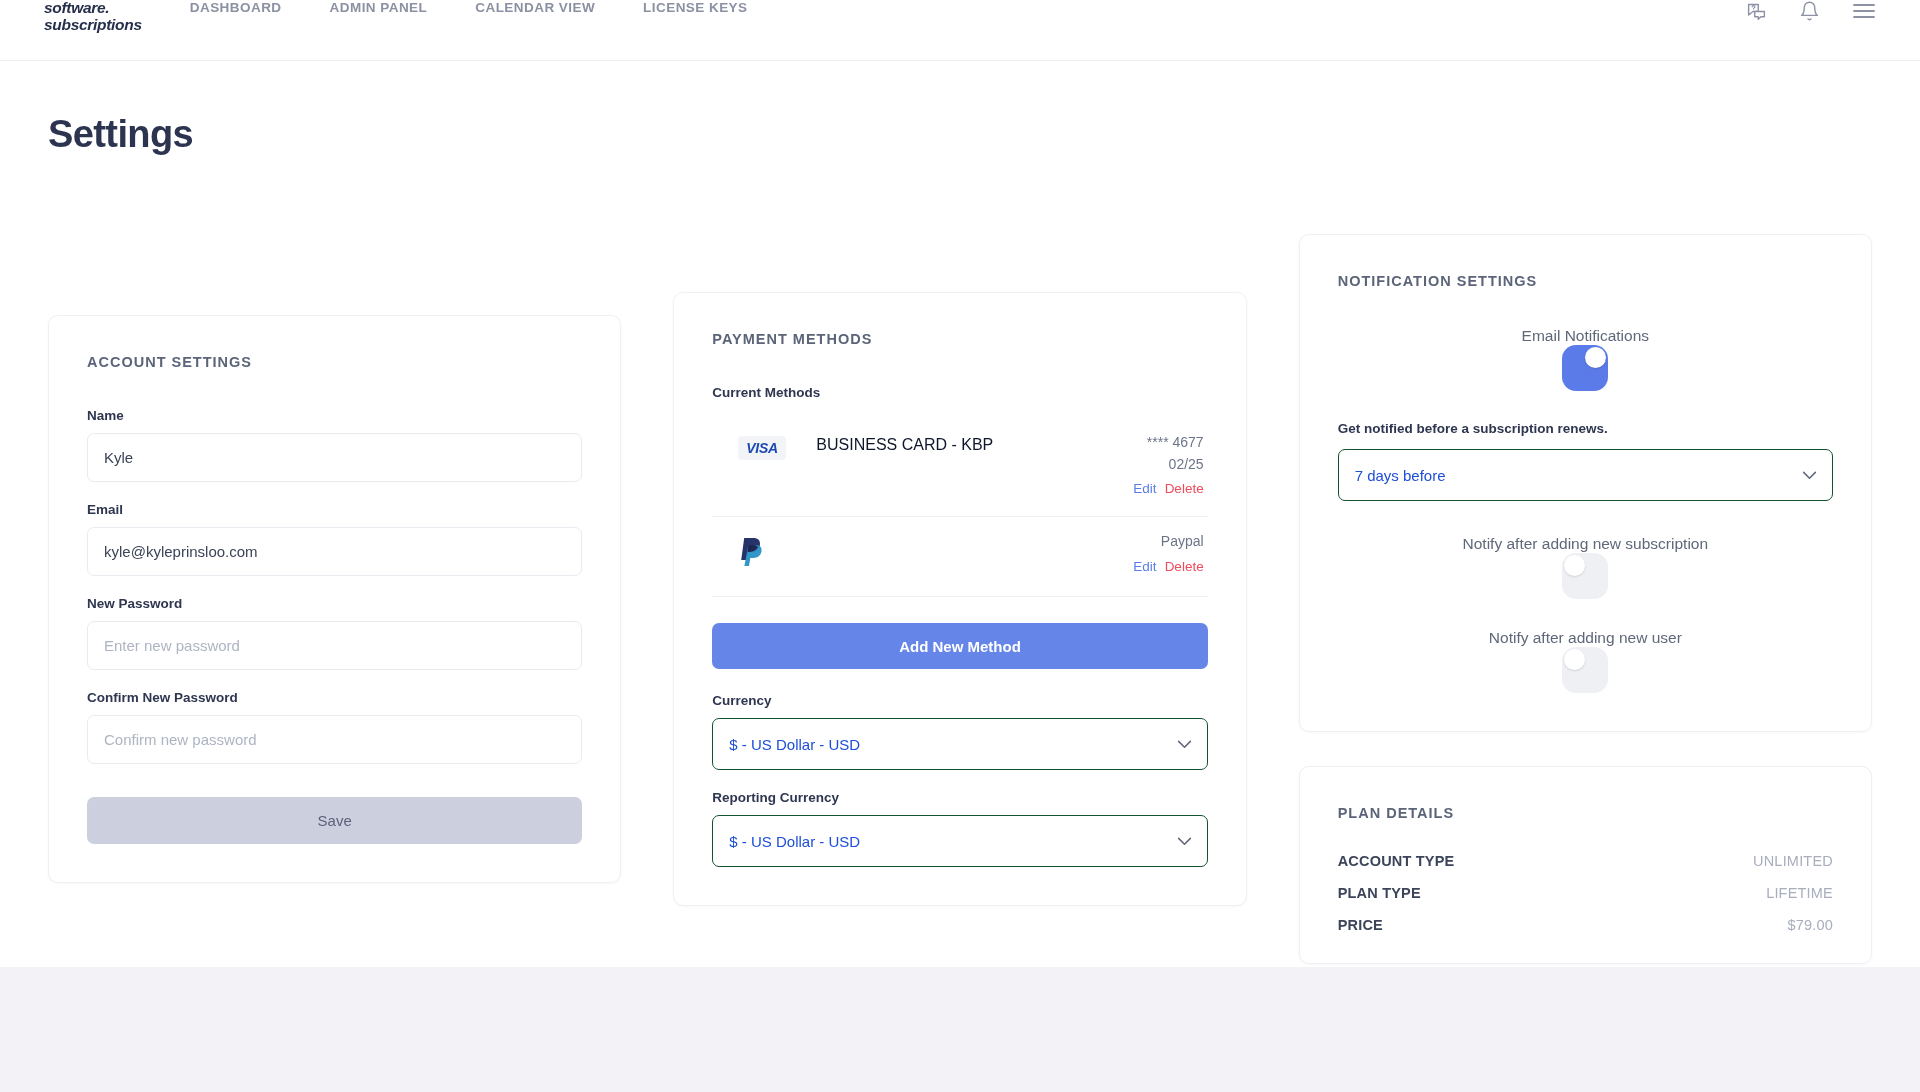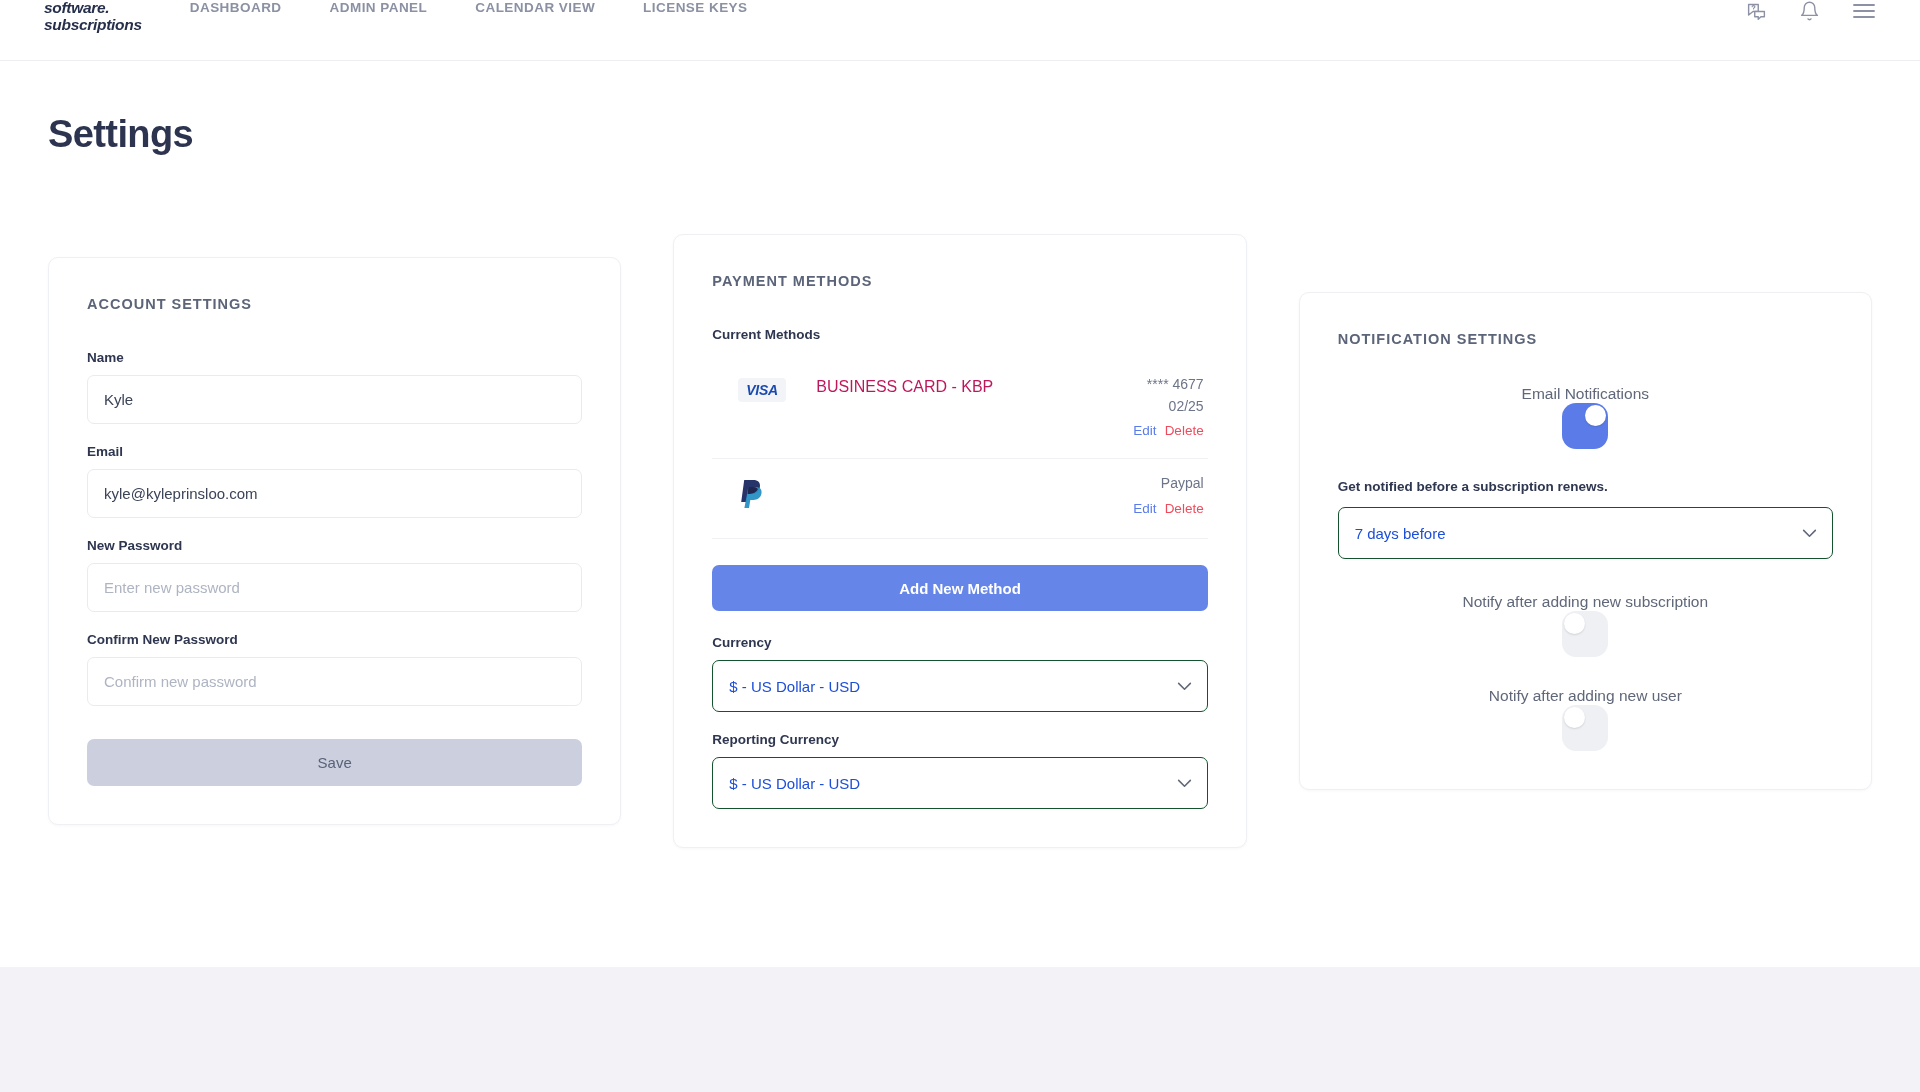--- a/index.html
+++ b/index.html
@@ -162,21 +162,21 @@
     font-size: 14px;
     font-weight: 800;
     font-style: italic;
     color: #1a4ab0;
     letter-spacing: -0.3px;
     line-height: 1;
   }
   .pm-name {
     flex: 1;
     font-size: 16px;
-    color: #be185d;
+    color: #0f172a;
     line-height: 1.35;
     padding-top: 2px;
     padding-right: 20px;
   }
   .pm-meta {
     text-align: right;
     font-size: 14px;
     color: #6c7488;
     line-height: 1.55;
     padding-right: 4px;
@@ -452,18 +452,34 @@
         </div>
 
         <div class="notif-row" style="margin-bottom:0;">
           <span class="notif-label">Notify after adding new user</span>
           <span class="toggle off">
               <span class="knob"></span>
             </span>
         </div>
       </div>
 
+      <div class="card" style="padding-bottom:30px;">
+        <div class="card-title" style="margin-bottom:32px;">PLAN DETAILS</div>
+
+        <div class="plan-row">
+          <span class="plan-key">ACCOUNT TYPE</span>
+          <span class="plan-val">UNLIMITED</span>
+        </div>
+        <div class="plan-row">
+          <span class="plan-key">PLAN TYPE</span>
+          <span class="plan-val">LIFETIME</span>
+        </div>
+        <div class="plan-row" style="margin-bottom:0;">
+          <span class="plan-key">PRICE</span>
+          <span class="plan-val">$79.00</span>
+        </div>
+      </div>
 
     </div>
   </div>
 </div>
 
 <div class="footer"></div>
 
 </body></html>

